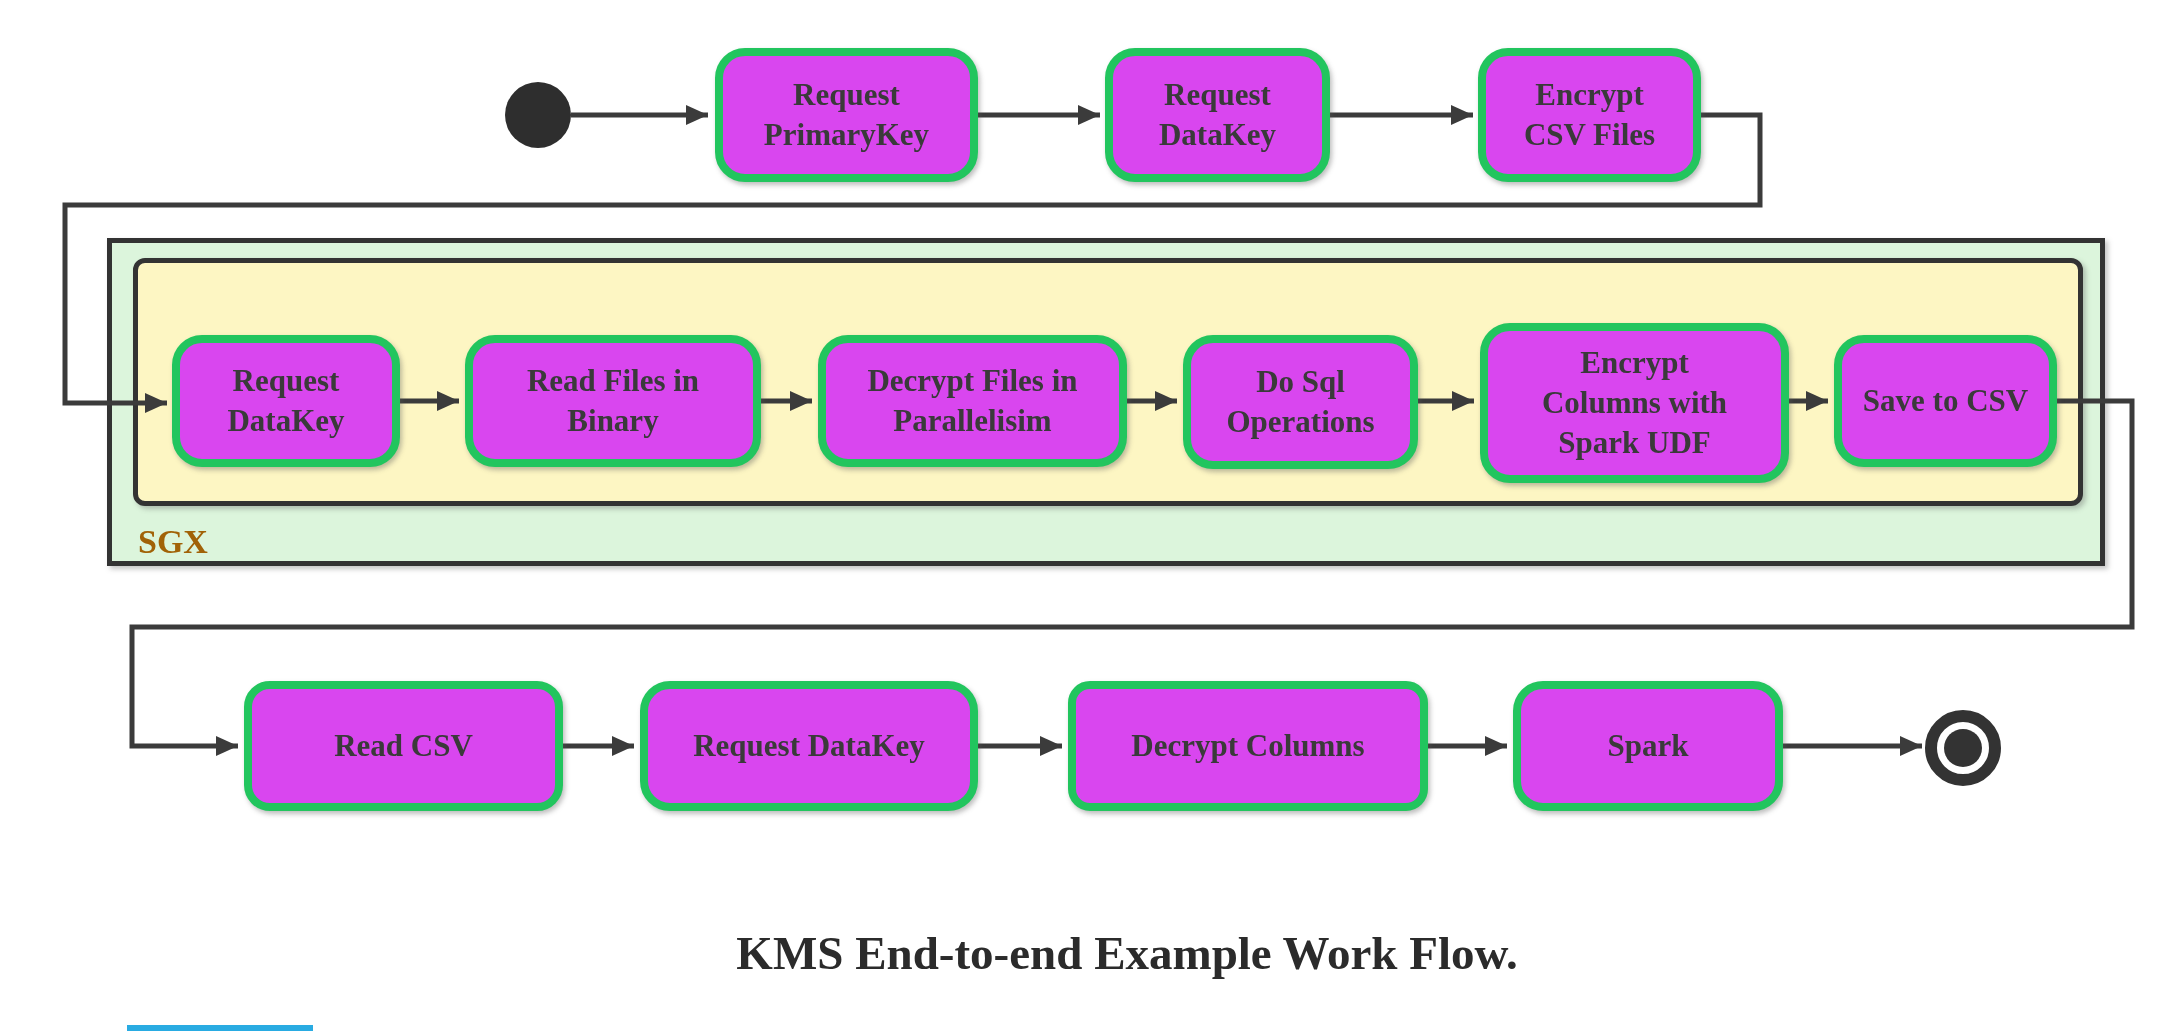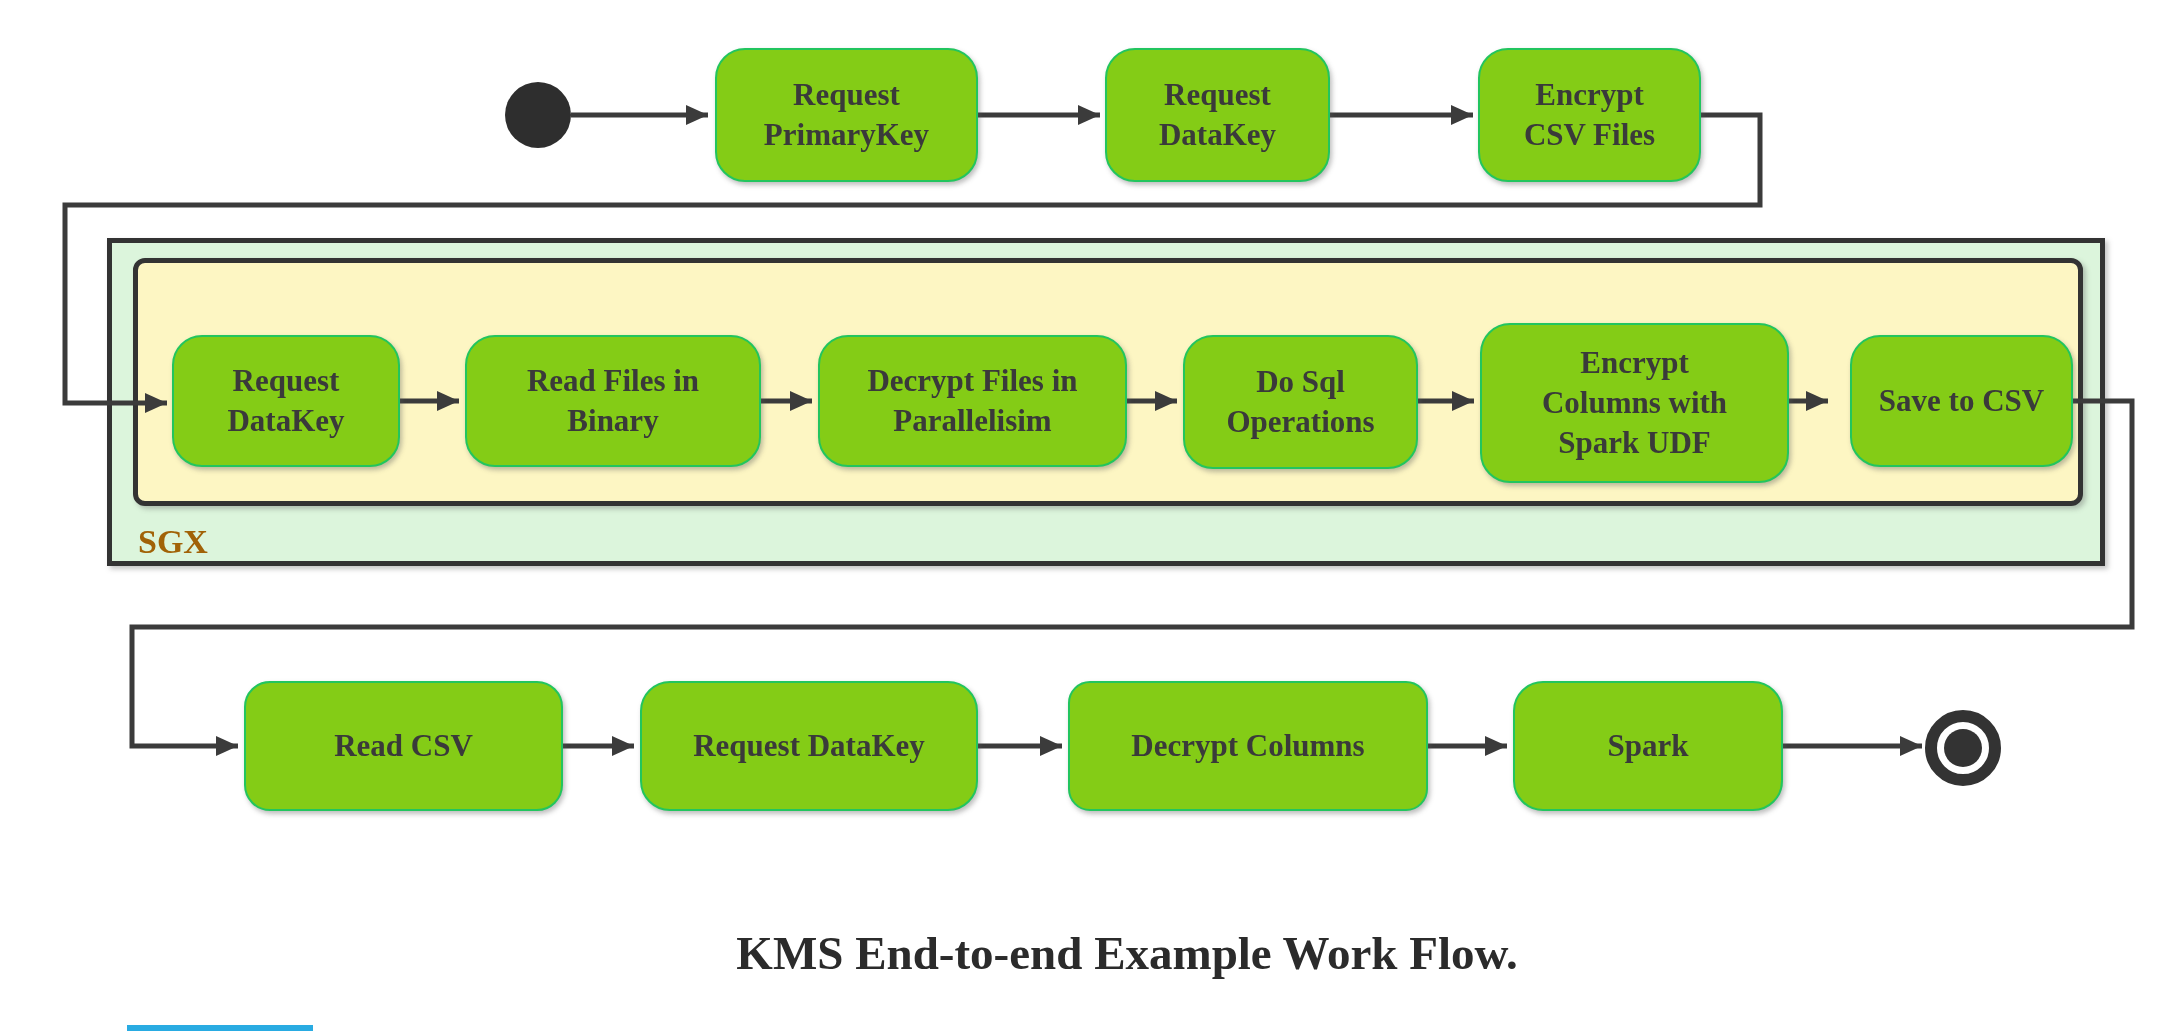--- a/index.html
+++ b/index.html
@@ -30,22 +30,22 @@
     position: absolute; left: 26px; bottom: 0;
     font-size: 34px; font-weight: bold; color: #a16207; z-index: 2;
   }
   .edge-layer {
     position: absolute; left: 0; top: 0; width: 2179px; height: 1036px;
     z-index: 3; pointer-events: none;
   }
   .node {
     position: absolute;
     box-sizing: border-box;
-    background: #84cc16;
-    border: 2px solid #22c55e;
+    background: #d946ef;
+    border: 8px solid #22c55e;
     border-radius: 30px;
     display: flex; align-items: center; justify-content: center;
     text-align: center;
     font-weight: bold; font-size: 31px; line-height: 1.3;
     color: #3a3a3a;
     white-space: pre-line;
     z-index: 4;
     box-shadow: 2px 3px 5px rgba(90,90,90,0.4);
   }
   .start-node {
@@ -121,21 +121,21 @@
 DataKey</div>
   <div class="node" style="left:465px; top:335px; width:296px; height:132px;">Read Files in
 Binary</div>
   <div class="node" style="left:818px; top:335px; width:309px; height:132px;">Decrypt Files in
 Parallelisim</div>
   <div class="node" style="left:1183px; top:335px; width:235px; height:134px;">Do Sql
 Operations</div>
   <div class="node" style="left:1480px; top:323px; width:309px; height:160px;">Encrypt
 Columns with
 Spark UDF</div>
-  <div class="node" style="left:1834px; top:335px; width:223px; height:132px;margin-left:16px;">Save to CSV</div>
+  <div class="node" style="left:1834px; top:335px; width:223px; height:132px;">Save to CSV</div>
 
   <div class="node" style="left:244px; top:681px; width:319px; height:130px;border-radius:26px;">Read CSV</div>
   <div class="node" style="left:640px; top:681px; width:338px; height:130px;">Request DataKey</div>
   <div class="node" style="left:1068px; top:681px; width:360px; height:130px;border-radius:22px;">Decrypt Columns</div>
   <div class="node" style="left:1513px; top:681px; width:270px; height:130px;">Spark</div>
 
   <div class="caption">KMS End-to-end Example Work Flow.</div>
 
   <div class="accent-line"></div>
 

